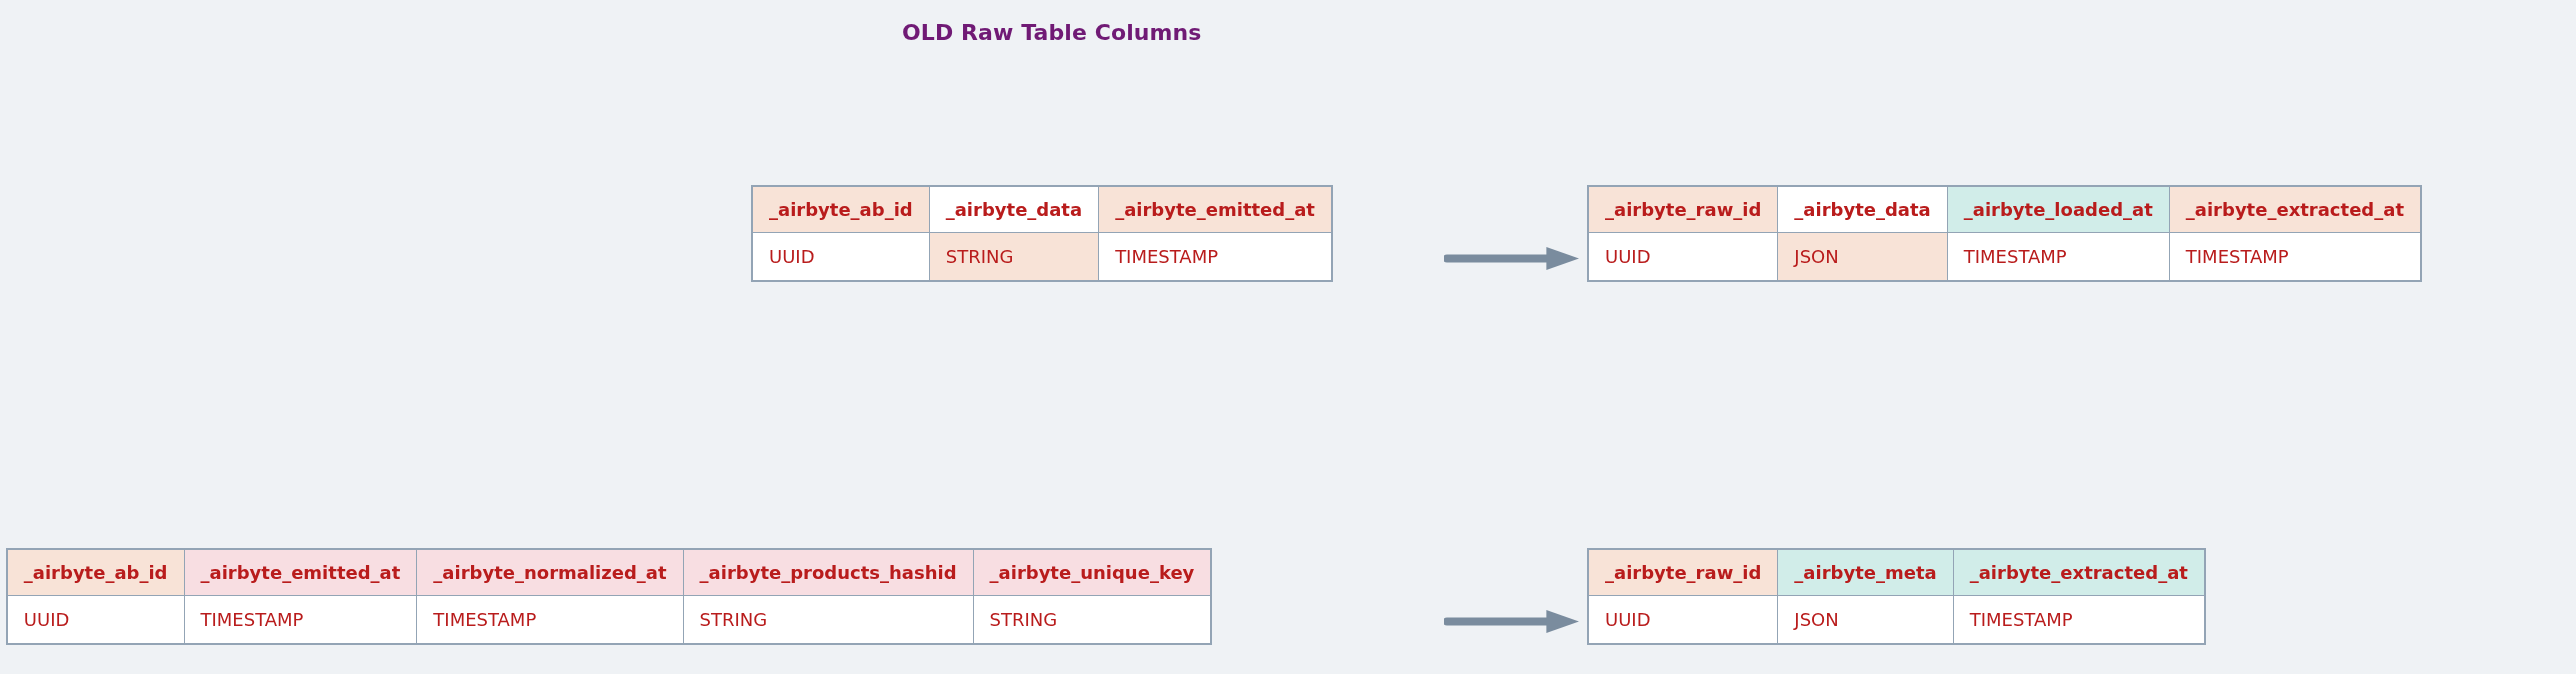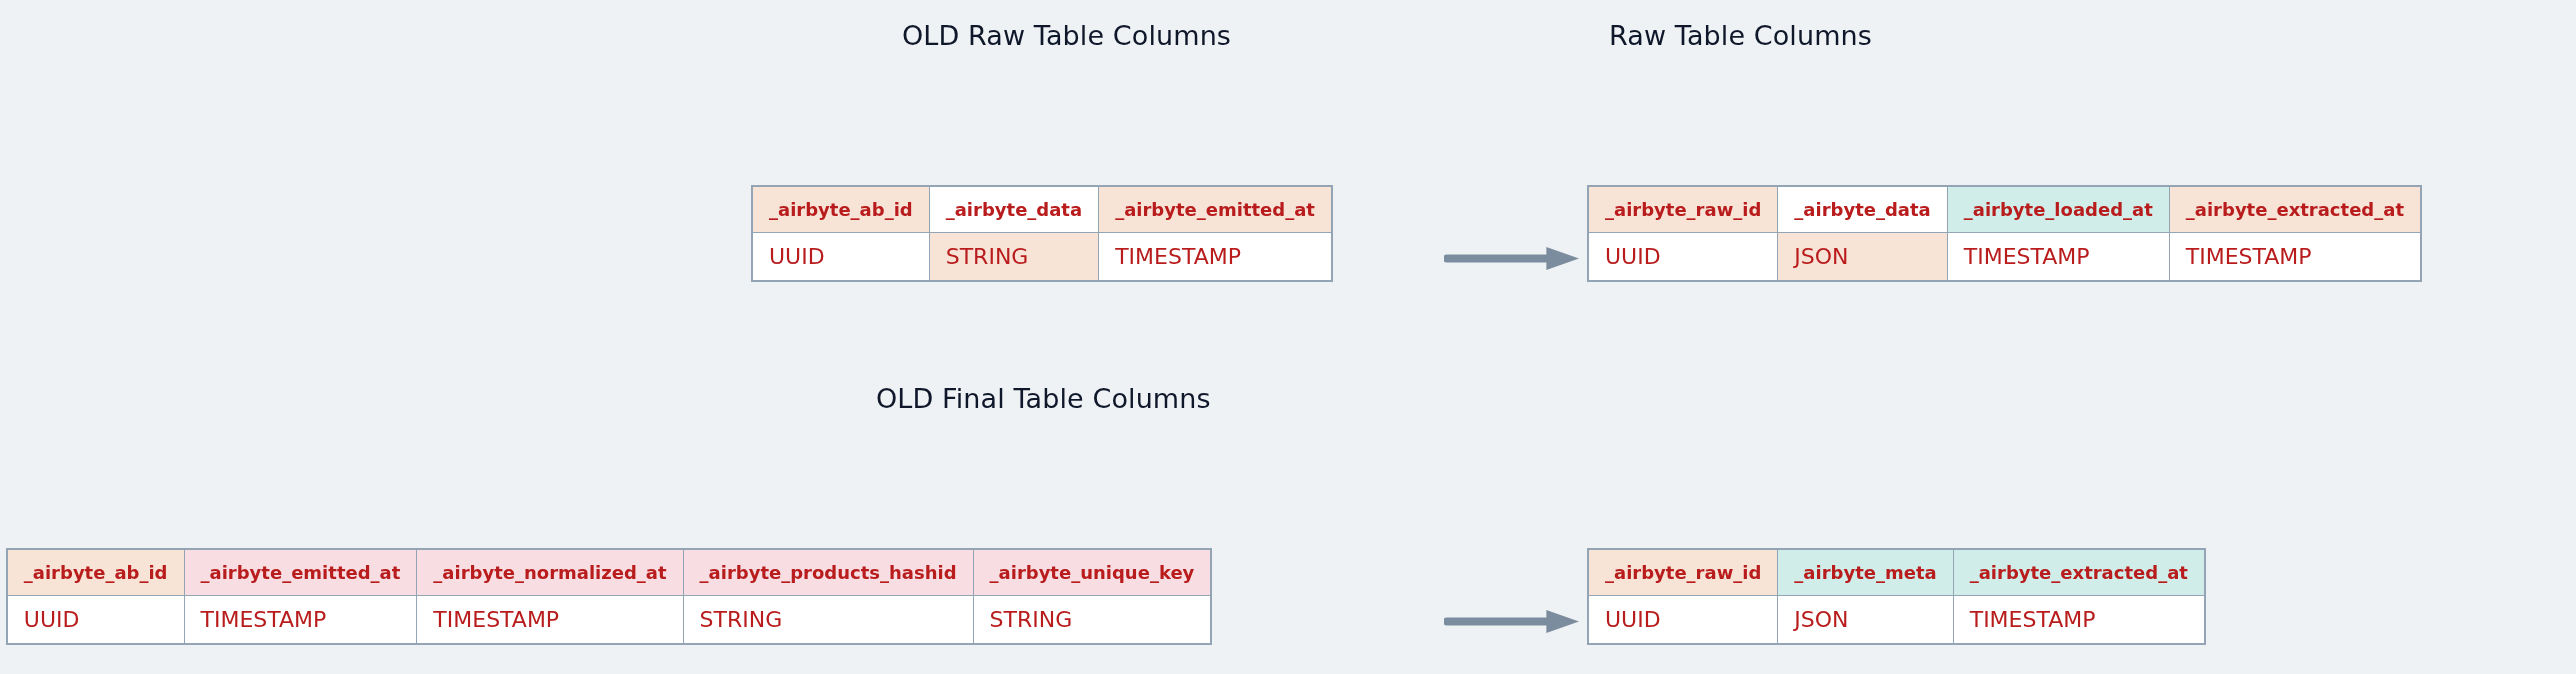--- a/index.html
+++ b/index.html
@@ -18,24 +18,24 @@
   }
 
   .canvas {
     position: absolute;
     inset: 0;
   }
 
   
   .title {
     position: absolute;
-    font-size: 27px;
-    font-weight: 400;
+    font-size: 22px;
+    font-weight: 700;
     letter-spacing: 0.1px;
-    color: #0f172a;
+    color: #701a75;
     white-space: nowrap;
     line-height: 1;
   }
   .title-old-raw   { left: 902px; top: 22px; }
   .title-new-raw   { left: 1609px; top: 22px; }
   .title-old-final { left: 876px; top: 385px; }
   .title-new-final { left: 1593px; top: 385px; }
 
   
   .tbl {
@@ -53,21 +53,21 @@
     background: #ffffff;
   }
   .tbl tr.head td {
     font-size: 18px;
     font-weight: 700;
     height: 45px;
     text-align: center;
     vertical-align: middle;
   }
   .tbl tr.body td {
-    font-size: 22px;
+    font-size: 18px;
     font-weight: 400;
     height: 47px;
     text-align: left;
     vertical-align: middle;
   }
   .c-peach { background: #f8e3d7 !important; }
   .c-teal  { background: #d1ede9 !important; }
   .c-pink  { background: #f8dee2 !important; }
   .c-white { background: #ffffff !important; border-radius: 8px; }
 
@@ -86,21 +86,20 @@
   .arrow-top    { left: 1444px; top: 244px; }
   .arrow-bottom { left: 1444px; top: 607px; }
 </style>
 </head>
 <body>
 
 <div class="canvas">
 
   <div class="title title-old-raw">OLD Raw Table Columns</div>
 
-  <div class="title title-new-raw">Raw Table Columns</div>
 
   <table class="tbl tbl-old-raw">
     <tbody>
       <tr class="head">
           <td class="c-peach">_airbyte_ab_id</td>
           <td class="c-white">_airbyte_data</td>
           <td class="c-peach">_airbyte_emitted_at</td>
         </tr>
       <tr class="body">
           <td class="c-white">UUID</td>
@@ -125,21 +124,20 @@
           <td class="c-white">TIMESTAMP</td>
         </tr>
     </tbody>
   </table>
 
   <svg class="arrow arrow-top" viewBox="0 0 190 40">
     <line x1="4" y1="20" x2="148" y2="20" stroke="#7a8c9e" stroke-width="11" stroke-linecap="round"></line>
     <polygon points="141,4 186,20 141,36" fill="#7a8c9e"></polygon>
   </svg>
 
-  <div class="title title-old-final">OLD Final Table Columns</div>
 
 
   <table class="tbl tbl-old-final">
     <tbody>
       <tr class="head">
           <td class="c-peach">_airbyte_ab_id</td>
           <td class="c-pink">_airbyte_emitted_at</td>
           <td class="c-pink">_airbyte_normalized_at</td>
           <td class="c-pink">_airbyte_products_hashid</td>
           <td class="c-pink">_airbyte_unique_key</td>

